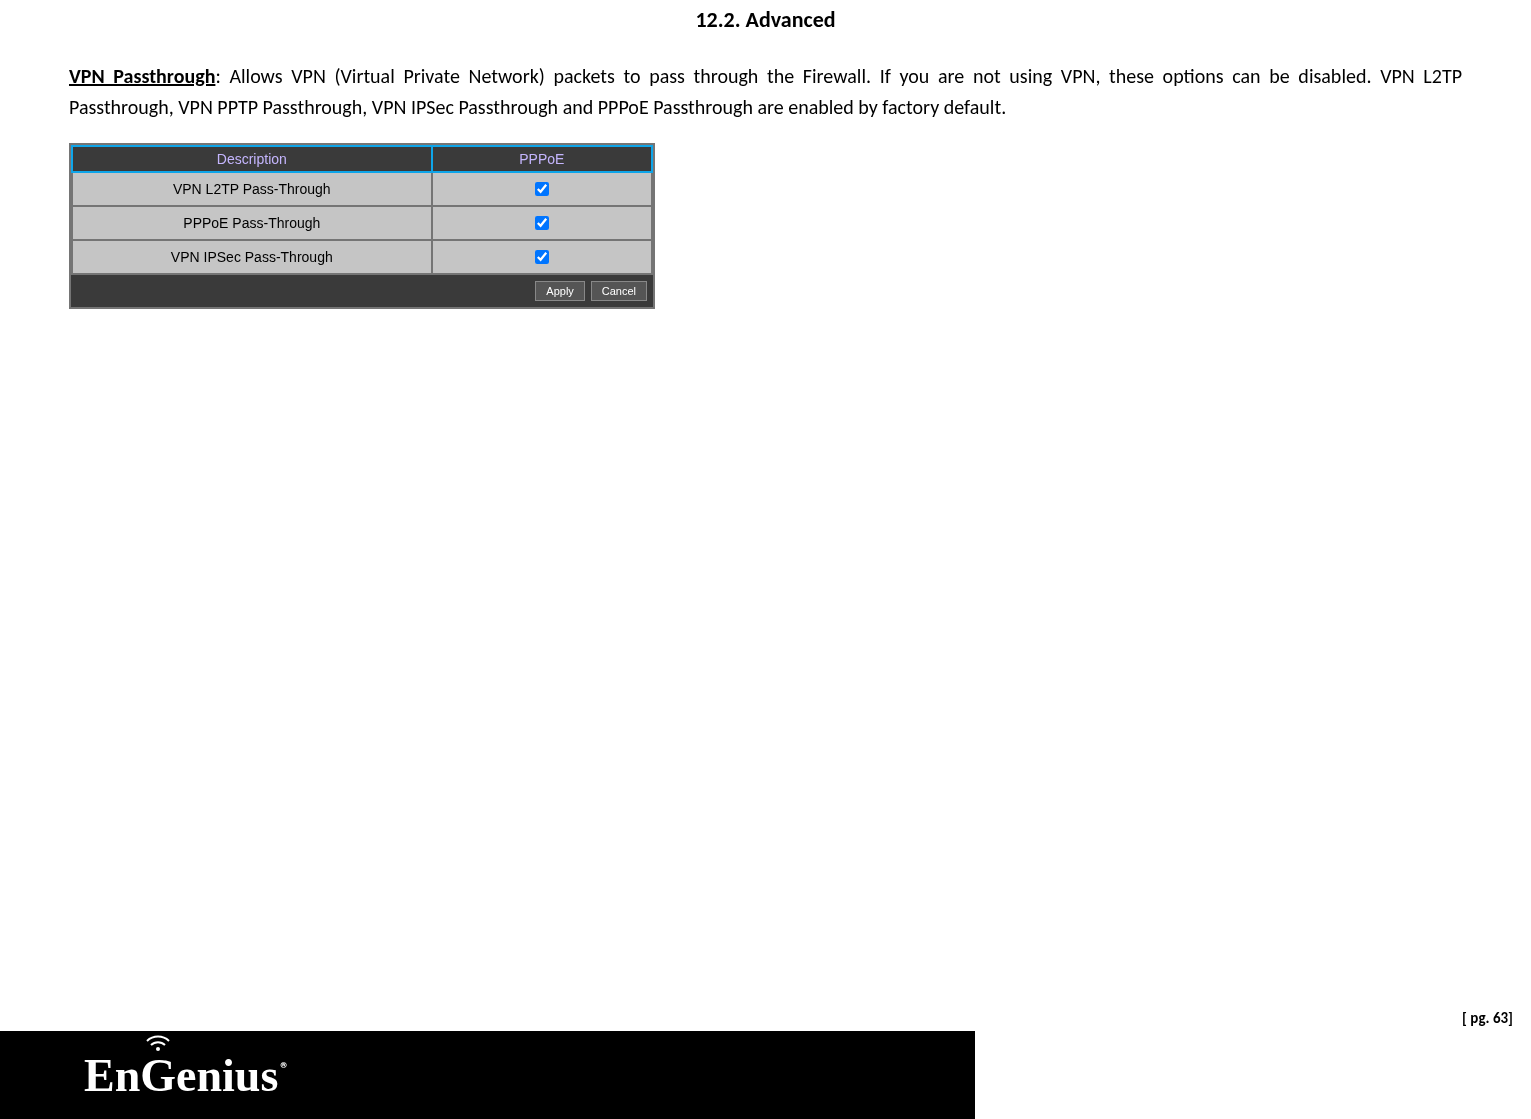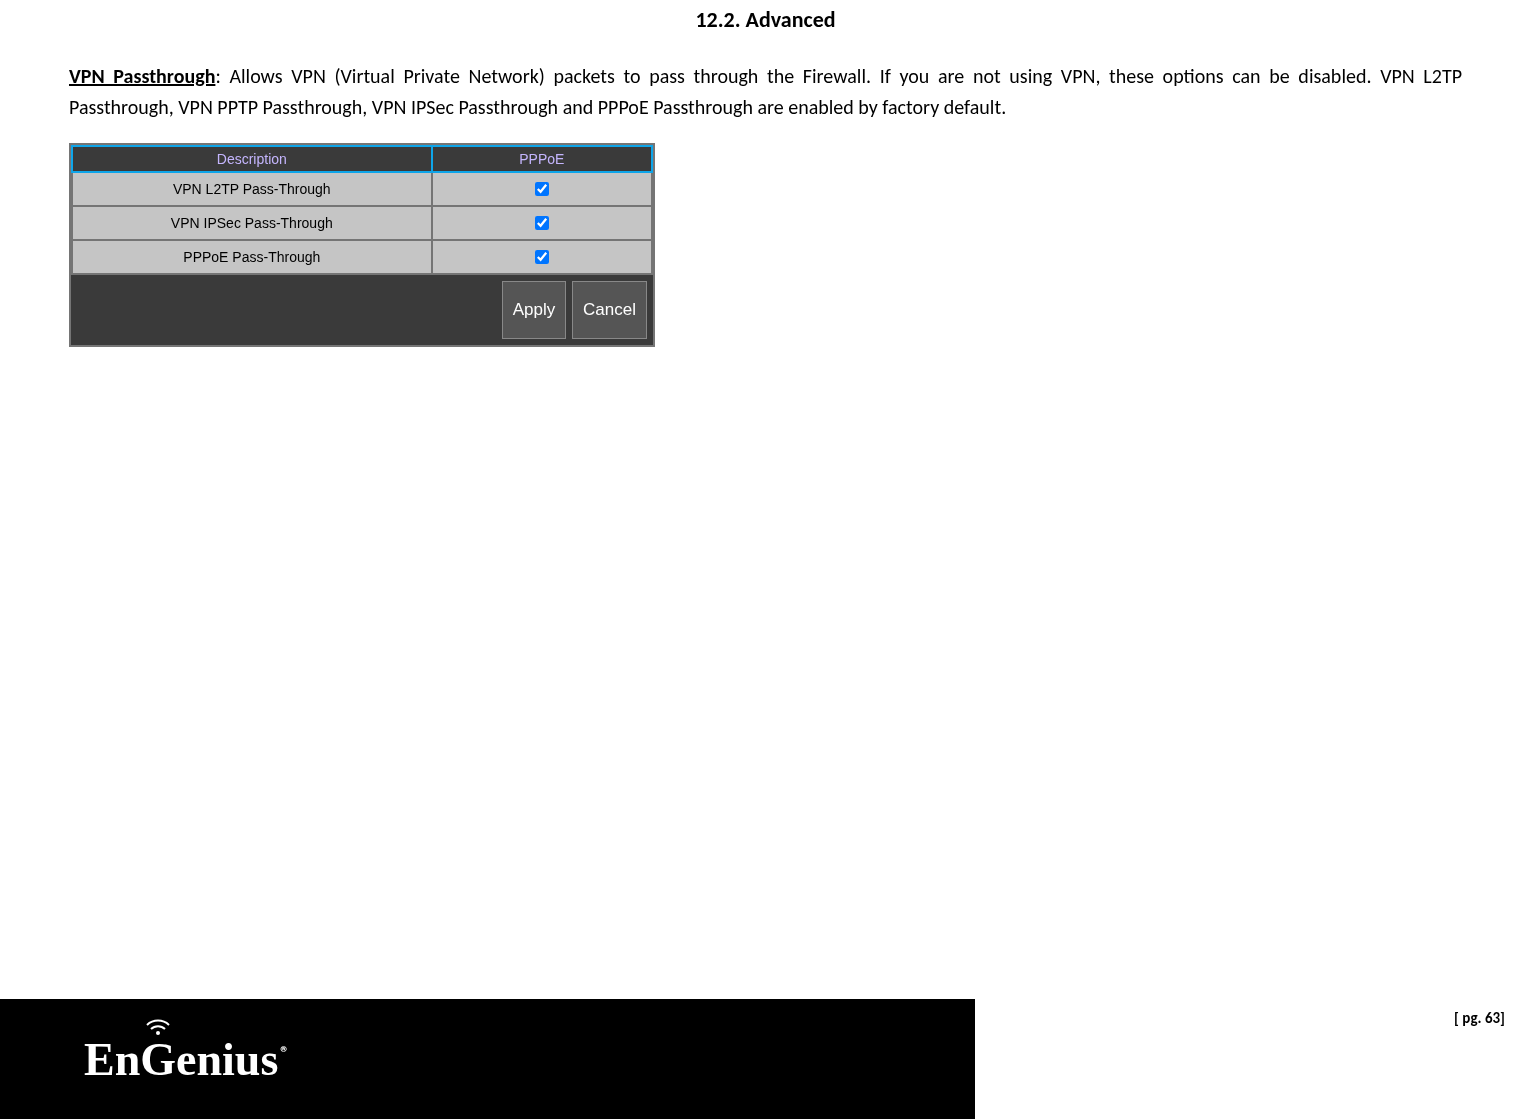--- a/index.html
+++ b/index.html
@@ -67,38 +67,38 @@
   }
   .panel-footer {
     background: #3a3a3a;
     text-align: right;
     padding: 6px 6px 6px 0;
   }
   .panel-footer button {
     background: #555;
     color: #fff;
     border: 1px solid #888;
-    font-size: 17px;
-    padding: 18px 10px;
+    font-size: 11px;
+    padding: 3px 10px;
     margin-left: 2px;
     cursor: pointer;
     font-family: Tahoma, Arial, sans-serif;
   }
   input[type=checkbox] {
     width: 14px;
     height: 14px;
   }
 
   
   .footer-bar {
     position: absolute;
     left: 0;
     bottom: 0;
     width: 975px;
-    height: 120px;
+    height: 88px;
     background: #000;
     display: flex;
     align-items: center;
   }
   .logo {
     margin-left: 84px;
     color: #fff;
     display: flex;
     align-items: baseline;
     font-weight: bold;
@@ -129,21 +129,21 @@
     font-size: 46px;
   }
   .logo .reg {
     font-size: 18px;
     margin-left: 2px;
     position: relative;
     top: -16px;
   }
   .page-num {
     position: absolute;
-    right: 26px;
+    right: 18px;
     bottom: 92px;
     font-size: 15px;
     font-weight: bold;
   }
 </style>
 </head>
 <body>
 
 <div class="content">
   <h2 class="section-title">12.2.  Advanced</h2>
@@ -159,25 +159,25 @@
           <th>Description</th>
           <th>PPPoE</th>
         </tr>
       </thead>
       <tbody>
         <tr>
           <td>VPN L2TP Pass-Through</td>
           <td class="chk"><input type="checkbox" checked="" style=""></td>
         </tr>
         <tr>
+          <td>PPPoE Pass-Through</td>
+          <td class="chk"><input type="checkbox" checked="" style=""></td>
+        </tr>
+        <tr>
           <td>VPN IPSec Pass-Through</td>
-          <td class="chk"><input type="checkbox" checked="" style=""></td>
-        </tr>
-        <tr>
-          <td>PPPoE Pass-Through</td>
           <td class="chk"><input type="checkbox" checked="" style=""></td>
         </tr>
       </tbody>
     </table>
     <div class="panel-footer">
       <button>Apply</button>
       <button>Cancel</button>
     </div>
   </div>
 </div>

